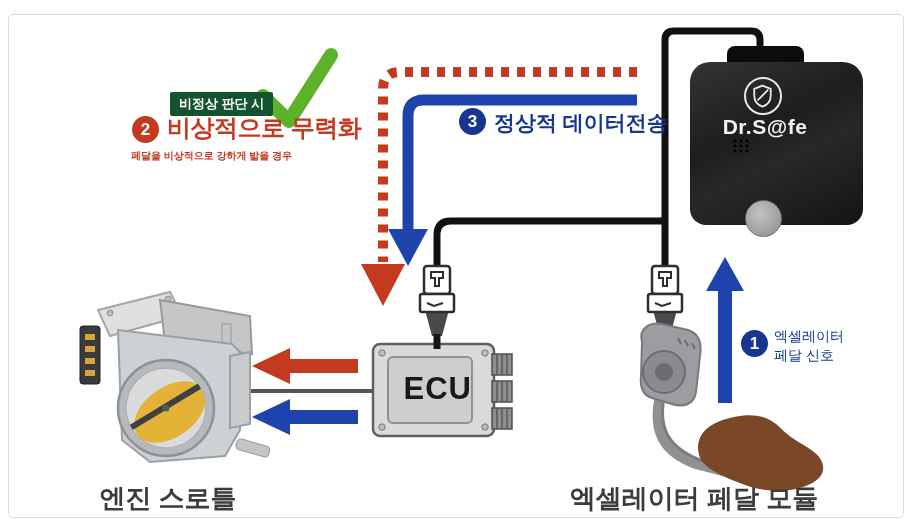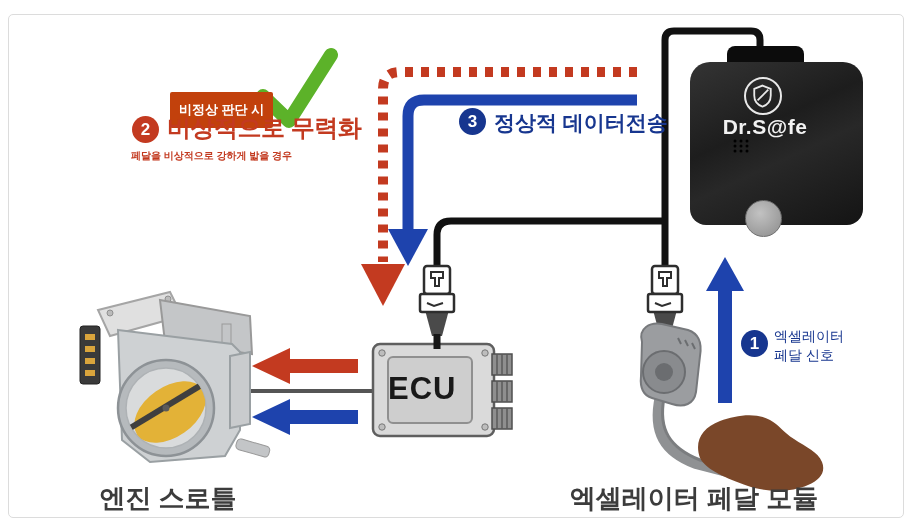--- a/index.html
+++ b/index.html
@@ -7,31 +7,31 @@
          font-family:"Liberation Sans",sans-serif;}
   .frame{position:absolute;left:8px;top:14px;width:894px;height:502px;
          border:1px solid #dcdcdc;border-radius:5px;pointer-events:none;}
   .layer{position:absolute;left:0;top:0;}
 
   
   .numcircle{position:absolute;width:27px;height:27px;border-radius:50%;
              color:#fff;font-weight:bold;font-size:17px;text-align:center;line-height:27px;}
   .red-bg{background:#c33a20;}
   .blue-bg{background:#17368f;}
-  .badge{position:absolute;left:170px;top:92px;background:#c2410c;color:#fff;
-         font-size:13px;font-weight:bold;padding:9px 9px;border-radius:2px;white-space:nowrap;}
+  .badge{position:absolute;left:170px;top:92px;background:#14532d;color:#fff;
+         font-size:13px;font-weight:bold;padding:3px 9px;border-radius:2px;white-space:nowrap;}
   .step2-title{position:absolute;left:167px;top:112px;font-size:24px;font-weight:bold;
                color:#c33a20;white-space:nowrap;letter-spacing:-0.5px;}
   .step2-sub{position:absolute;left:131px;top:149px;font-size:10px;font-weight:bold;
              color:#c33a20;white-space:nowrap;}
   .step3-title{position:absolute;left:494px;top:109px;font-size:21px;font-weight:bold;
                color:#17368f;white-space:nowrap;}
   .step1-label{position:absolute;left:774px;top:327px;font-size:14px;font-weight:normal;
                color:#17368f;line-height:19px;white-space:nowrap;}
-  .ecu-label{position:absolute;left:388px;top:371px;width:84px;text-align:left;
+  .ecu-label{position:absolute;left:388px;top:371px;width:84px;text-align:right;
              font-size:31px;font-weight:900;color:#191919;letter-spacing:1px;}
   .caption{position:absolute;top:481px;transform:translateX(-50%);font-size:26px;
            font-weight:bold;color:#3c3c3c;white-space:nowrap;}
 
   
   .device-tab{position:absolute;left:727px;top:46px;width:77px;height:26px;
               background:#0c0c0c;border-radius:8px 8px 0 0;}
   .device{position:absolute;left:690px;top:62px;width:173px;height:163px;
           background:linear-gradient(155deg,#343434 0%,#1d1d1d 40%,#282828 58%,#141414 100%);
           border-radius:20px 20px 16px 16px;}

